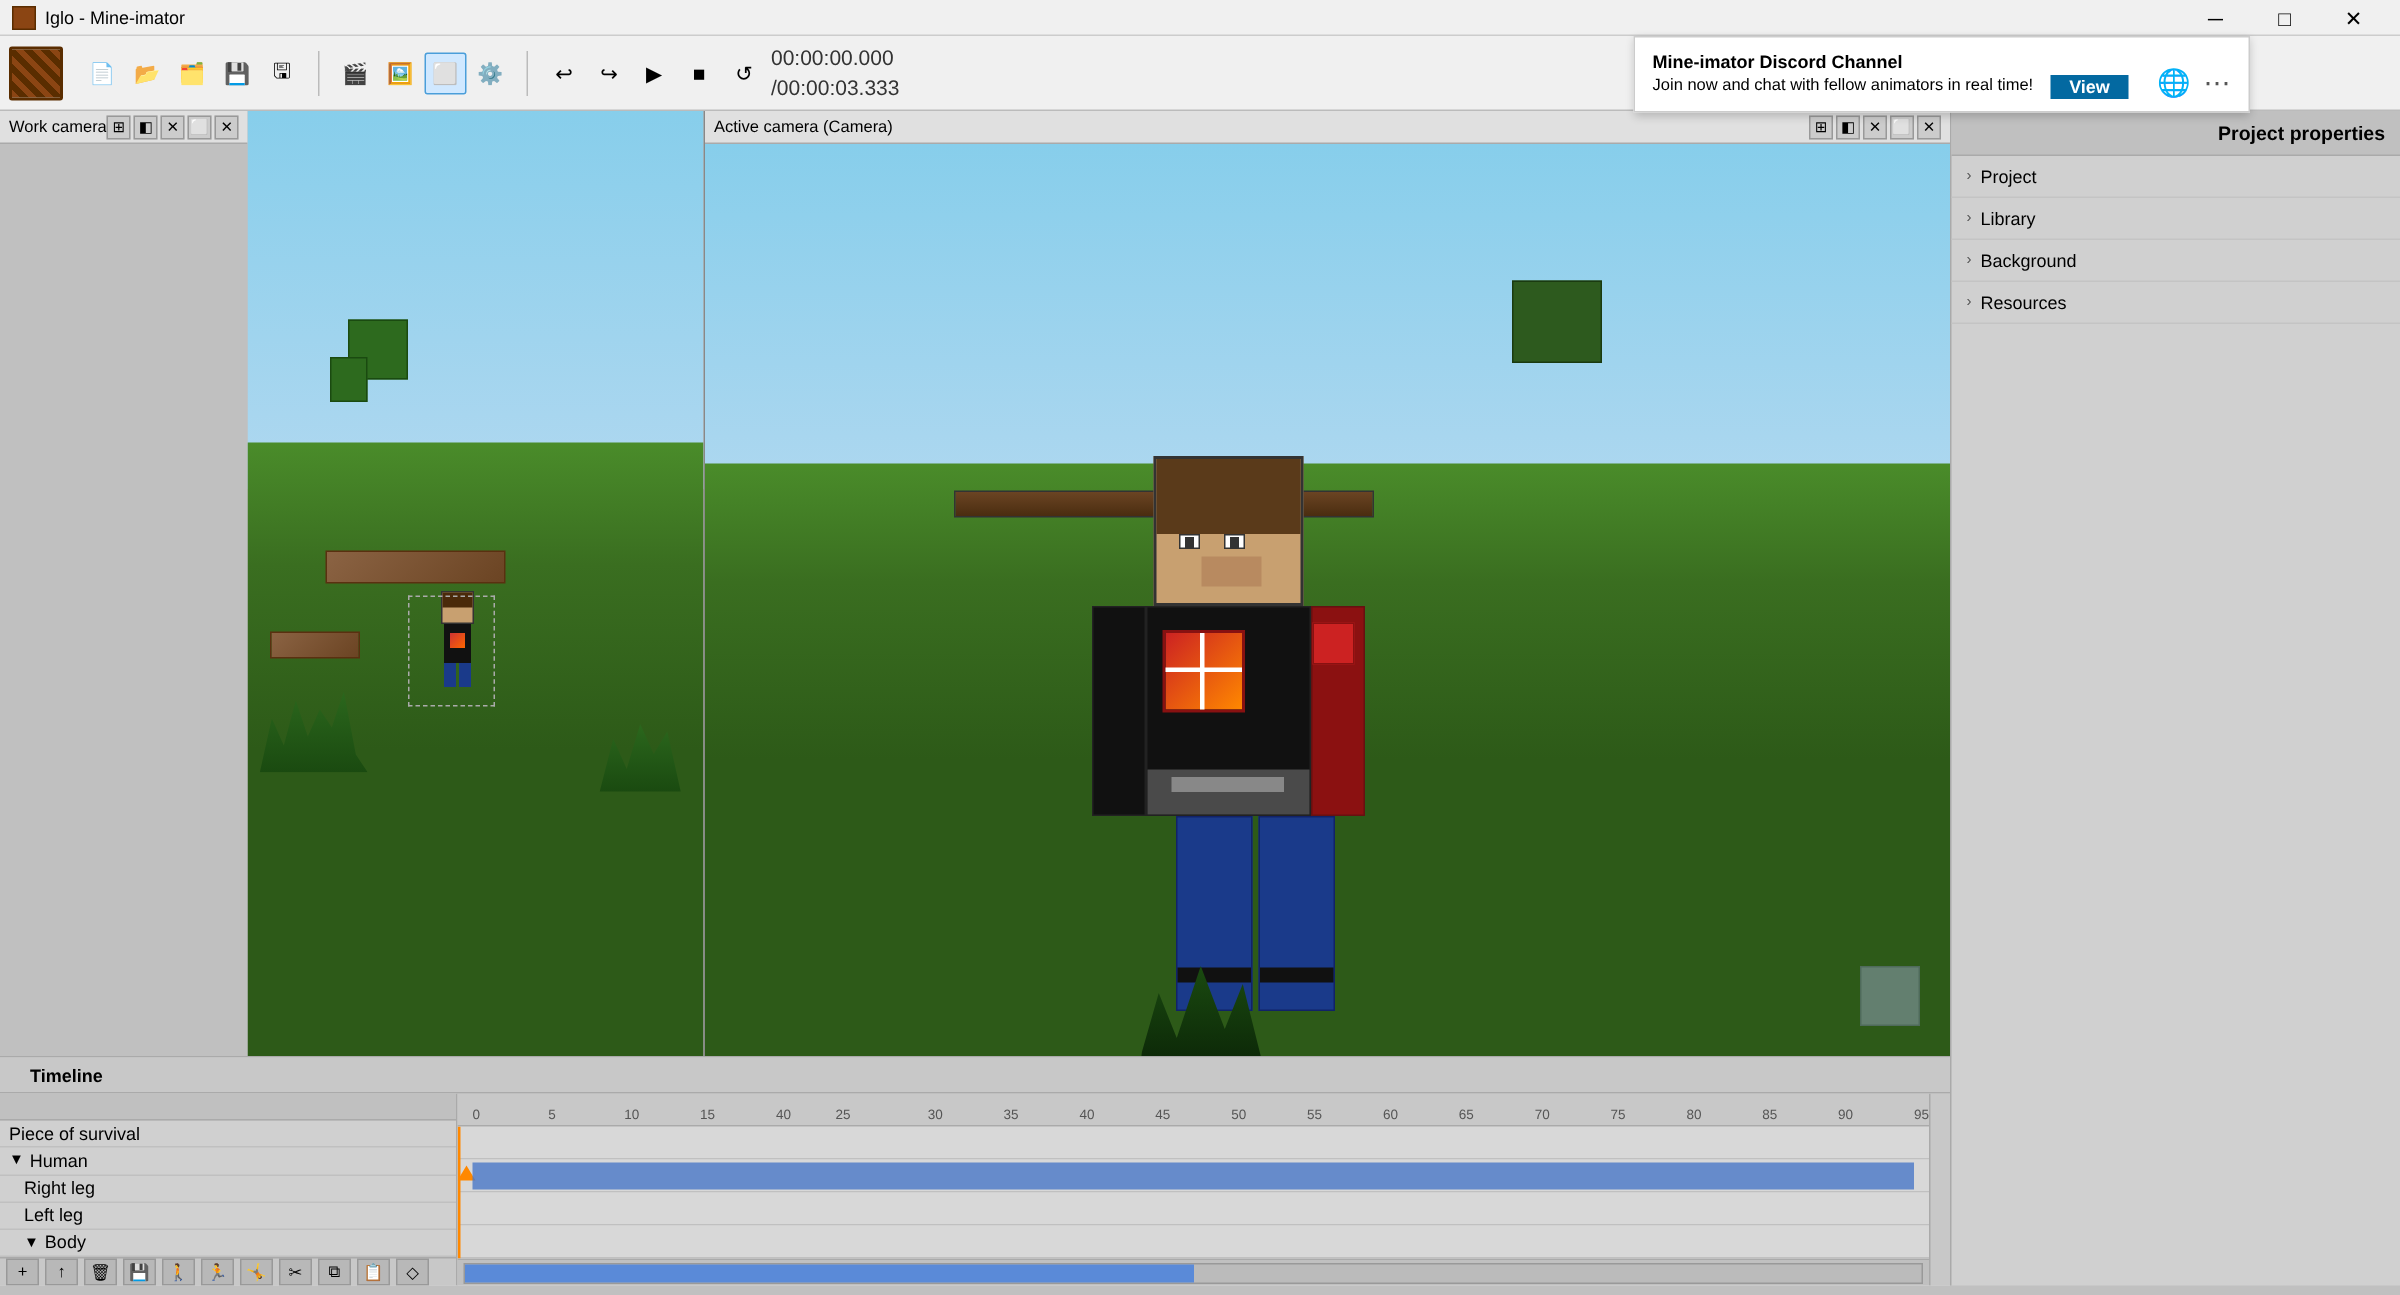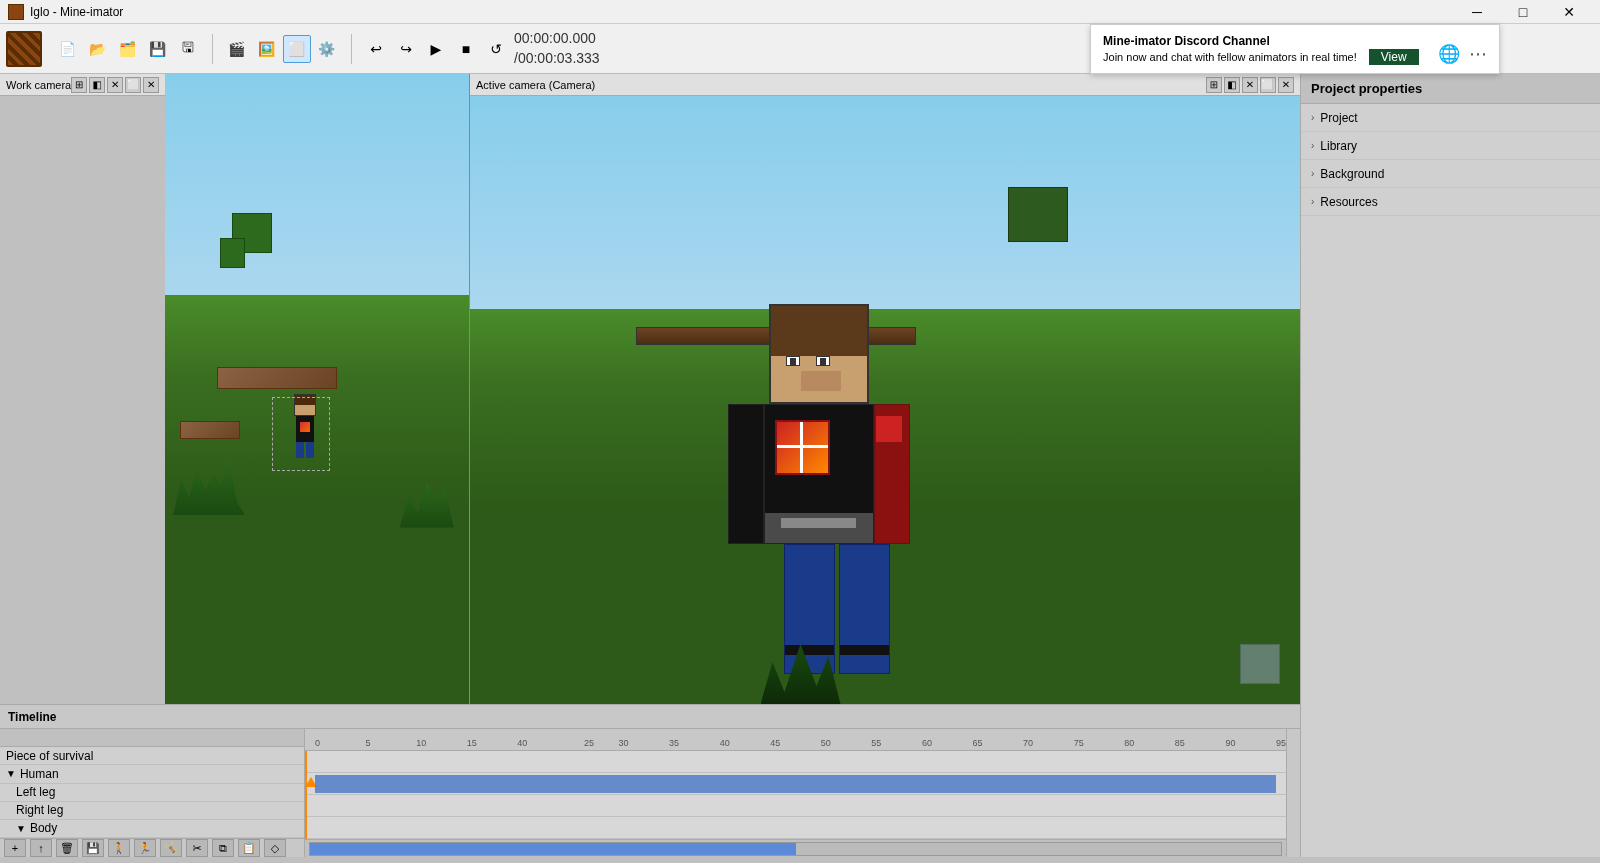--- a/index.html
+++ b/index.html
@@ -68,27 +68,27 @@
       display: flex;
       align-items: flex-end;
       gap: 12px;
       box-shadow: 0 2px 6px rgba(0,0,0,0.2);
       z-index: 100;
       margin-left: 35px;
     }
     #discord-text { font-size: 11px; line-height: 1.4; }
     #discord-text strong { font-size: 12px; }
     #view-btn {
-      background: #14532d;
+      background: #0369a1;
       color: white;
       border: none;
       padding: 1px 12px;
       cursor: pointer;
       font-size: 12px;
-      font-weight: normal;
+      font-weight: bold;
     }
     #discord-icons { display: flex; align-items: center; gap: 8px; margin-left: 8px; }
     .disc-icon { font-size: 18px; cursor: pointer; color: #555; }
 
     
     #main-area {
       display: flex;
       height: calc(863px - 30px - 50px);
     }
 
@@ -175,21 +175,21 @@
       display: flex;
       flex-direction: column;
       border-top: 1px solid #aaa;
     }
     #timeline-header {
       height: 24px;
       background: #c8c8c8;
       border-bottom: 1px solid #aaa;
       display: flex;
       align-items: center;
-      padding: 0 8px;
+      padding: 0 20px;
       font-weight: bold;
       font-size: 12px;
     }
     #timeline-content {
       display: flex;
       flex: 1;
       overflow: hidden;
     }
     #timeline-labels {
       width: 305px;
@@ -306,20 +306,21 @@
     }
     #props-header {
       height: 30px;
       background: #c0c0c0;
       border-bottom: 1px solid #aaa;
       display: flex;
       align-items: center;
       padding: 0 10px;
       font-weight: bold;
       font-size: 13px;
+      justify-content: flex-end;
     }
     .prop-item {
       height: 28px;
       display: flex;
       align-items: center;
       padding: 0 10px;
       cursor: pointer;
       border-bottom: 1px solid #c4c4c4;
       gap: 6px;
     }
@@ -568,24 +569,24 @@
 
           <div style="height:22px; background:#c0c0c0; border-bottom:1px solid #aaa;"></div>
           <div class="tl-label">
             <span>Piece of survival</span>
           </div>
           <div class="tl-label">
             <span class="tl-expand">▼</span>
             <span>Human</span>
           </div>
           <div class="tl-label indent1">
+            <span>Right leg</span>
+          </div>
+          <div class="tl-label indent1">
             <span>Left leg</span>
-          </div>
-          <div class="tl-label indent1">
-            <span>Right leg</span>
           </div>
           <div class="tl-label indent1">
             <span class="tl-expand">▼</span>
             <span>Body</span>
           </div>
 
           <div id="timeline-footer">
             <button class="tf-btn">+</button>
             <button class="tf-btn">↑</button>
             <button class="tf-btn">🗑</button>
@@ -601,21 +602,21 @@
         </div>
 
         <div id="timeline-track-area">
           <div id="timeline-ruler">
 
           <div class="ruler-tick" style="left: 10px;">0</div>
               <div class="ruler-tick" style="left: 60.5789px;">5</div>
               <div class="ruler-tick" style="left: 111.158px;">10</div>
               <div class="ruler-tick" style="left: 161.737px;">15</div>
               <div class="ruler-tick" style="left: 212.316px;">40</div>
-              <div class="ruler-tick" style="left: 279px;">25</div>
+              <div class="ruler-tick" style="left: 252px;">25</div>
               <div class="ruler-tick" style="left: 313.474px;">30</div>
               <div class="ruler-tick" style="left: 364.053px;">35</div>
               <div class="ruler-tick" style="left: 414.632px;">40</div>
               <div class="ruler-tick" style="left: 465.211px;">45</div>
               <div class="ruler-tick" style="left: 515.789px;">50</div>
               <div class="ruler-tick" style="left: 566.368px;">55</div>
               <div class="ruler-tick" style="left: 616.947px;">60</div>
               <div class="ruler-tick" style="left: 667.526px;">65</div>
               <div class="ruler-tick" style="left: 718.105px;">70</div>
               <div class="ruler-tick" style="left: 768.684px;">75</div>

